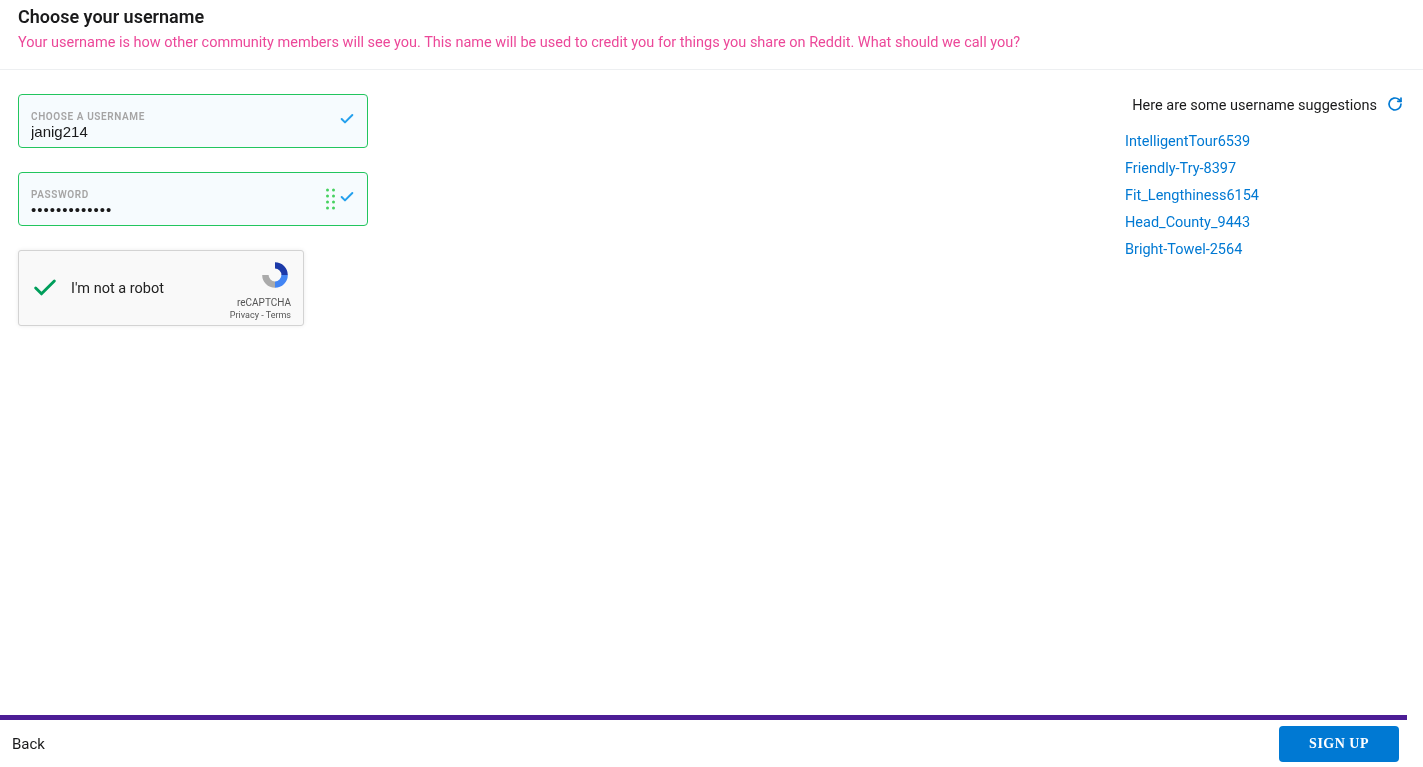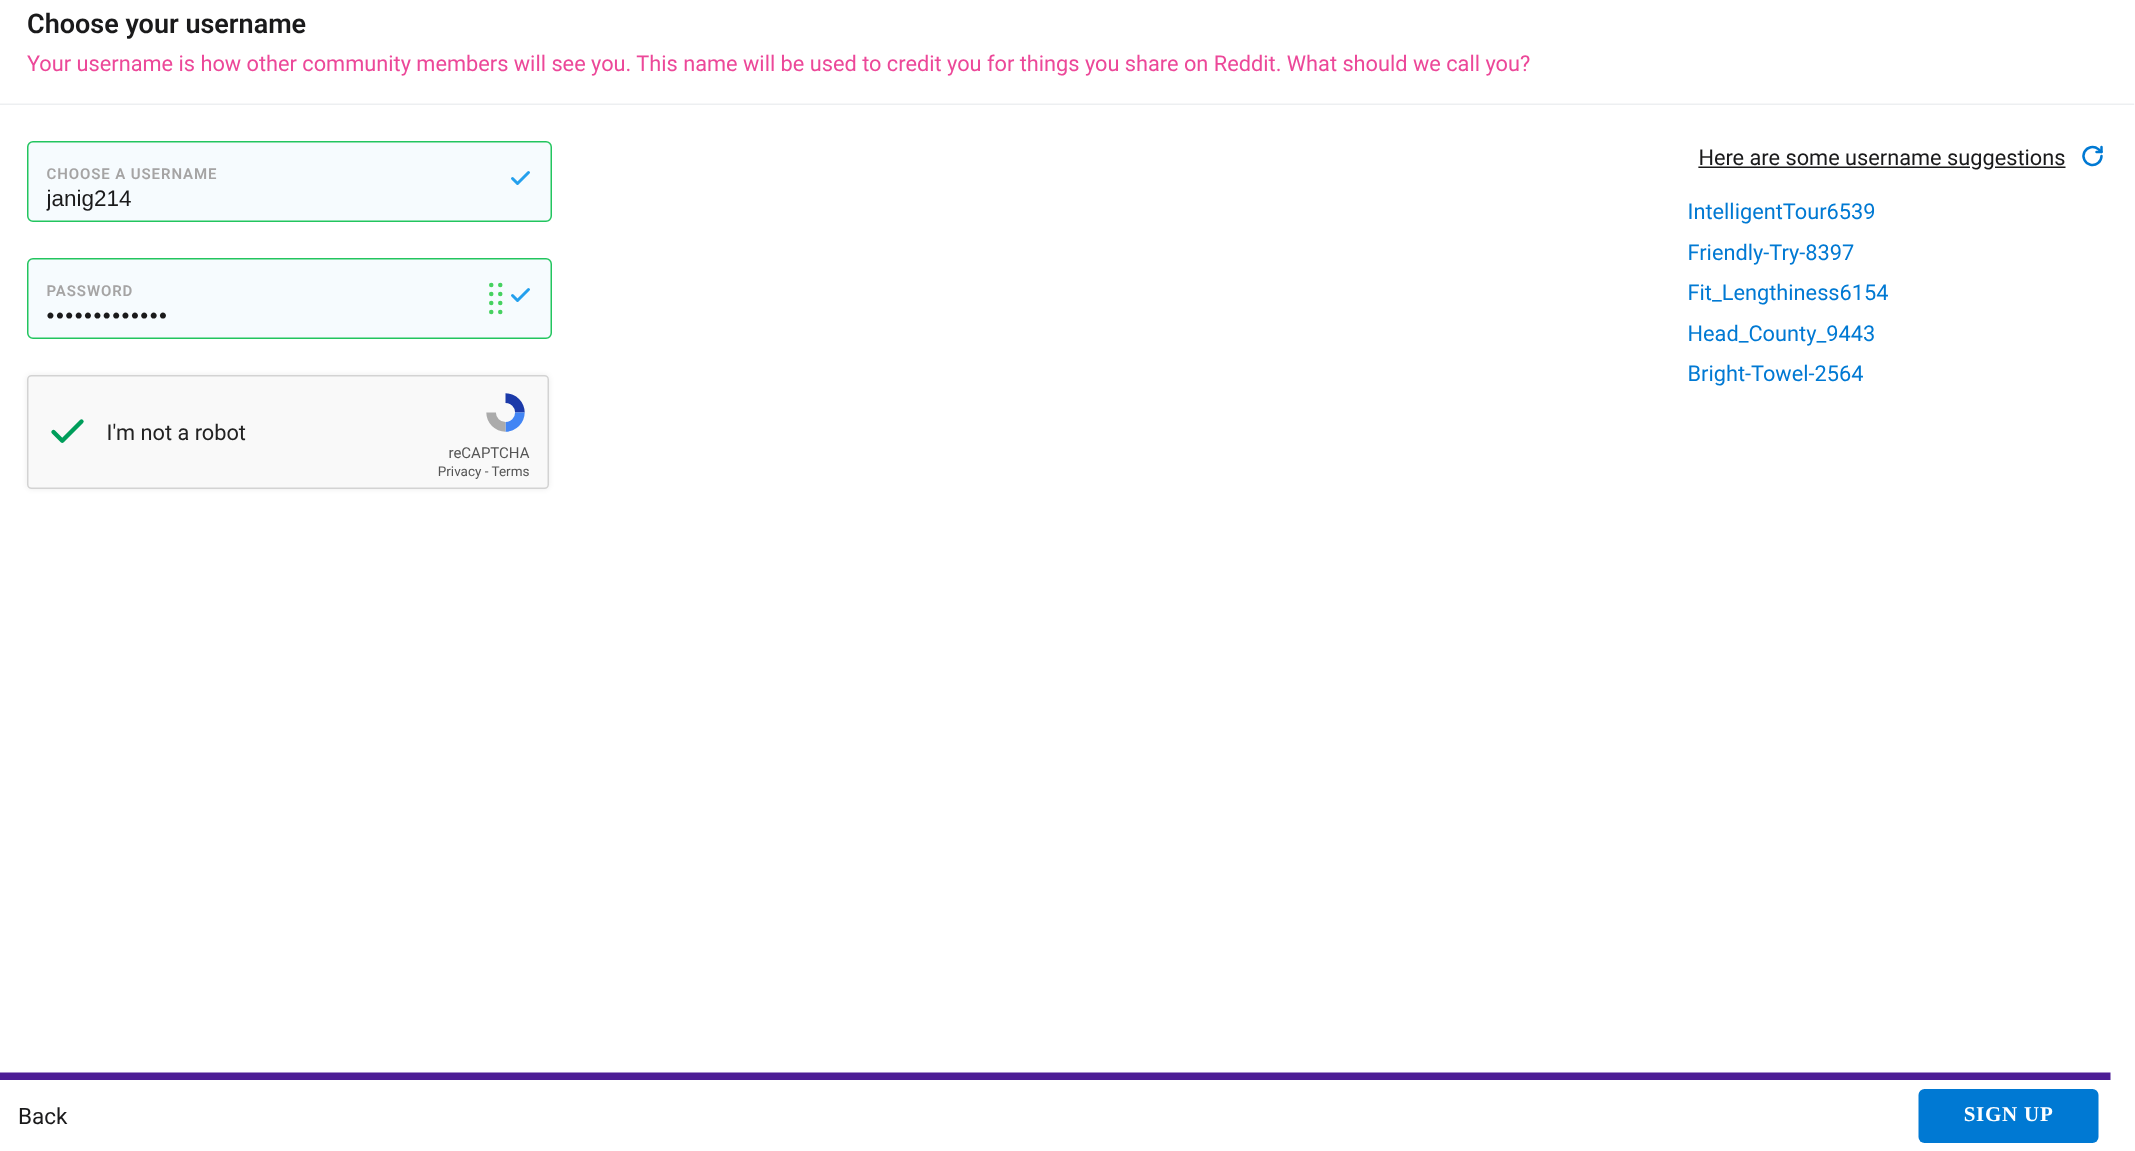--- a/index.html
+++ b/index.html
@@ -73,21 +73,21 @@
     display: flex;
     flex-direction: column;
     gap: 3px;
   }
   .strength-dots .row { display: flex; gap: 3px; }
   .strength-dots .dot {
     width: 3px; height: 3px; border-radius: 50%;
     background: #46d160;
   }
   .recaptcha {
-    width: 348px;
+    width: 286px;
     height: 76px;
     border: 1px solid #d3d3d3;
     border-radius: 3px;
     background: #f9f9f9;
     display: flex;
     align-items: center;
     padding: 0 12px;
     position: relative;
     box-shadow: 0 0 4px rgba(0,0,0,0.08);
   }
@@ -118,21 +118,20 @@
   .suggestions-header {
     display: flex;
     align-items: center;
     gap: 8px;
     justify-content: flex-end;
     margin-bottom: 12px;
   }
   .suggestions-header span {
     font-size: 14.5px;
     color: #1a1a1b;
-    text-decoration: underline;
   }
   .refresh-btn {
     background: none; border: none; cursor: pointer;
     color: #0079d3;
     padding: 2px;
   }
   .suggestion-list { list-style: none; }
   .suggestion-list li {
     font-size: 14.5px;
     color: #0079d3;

